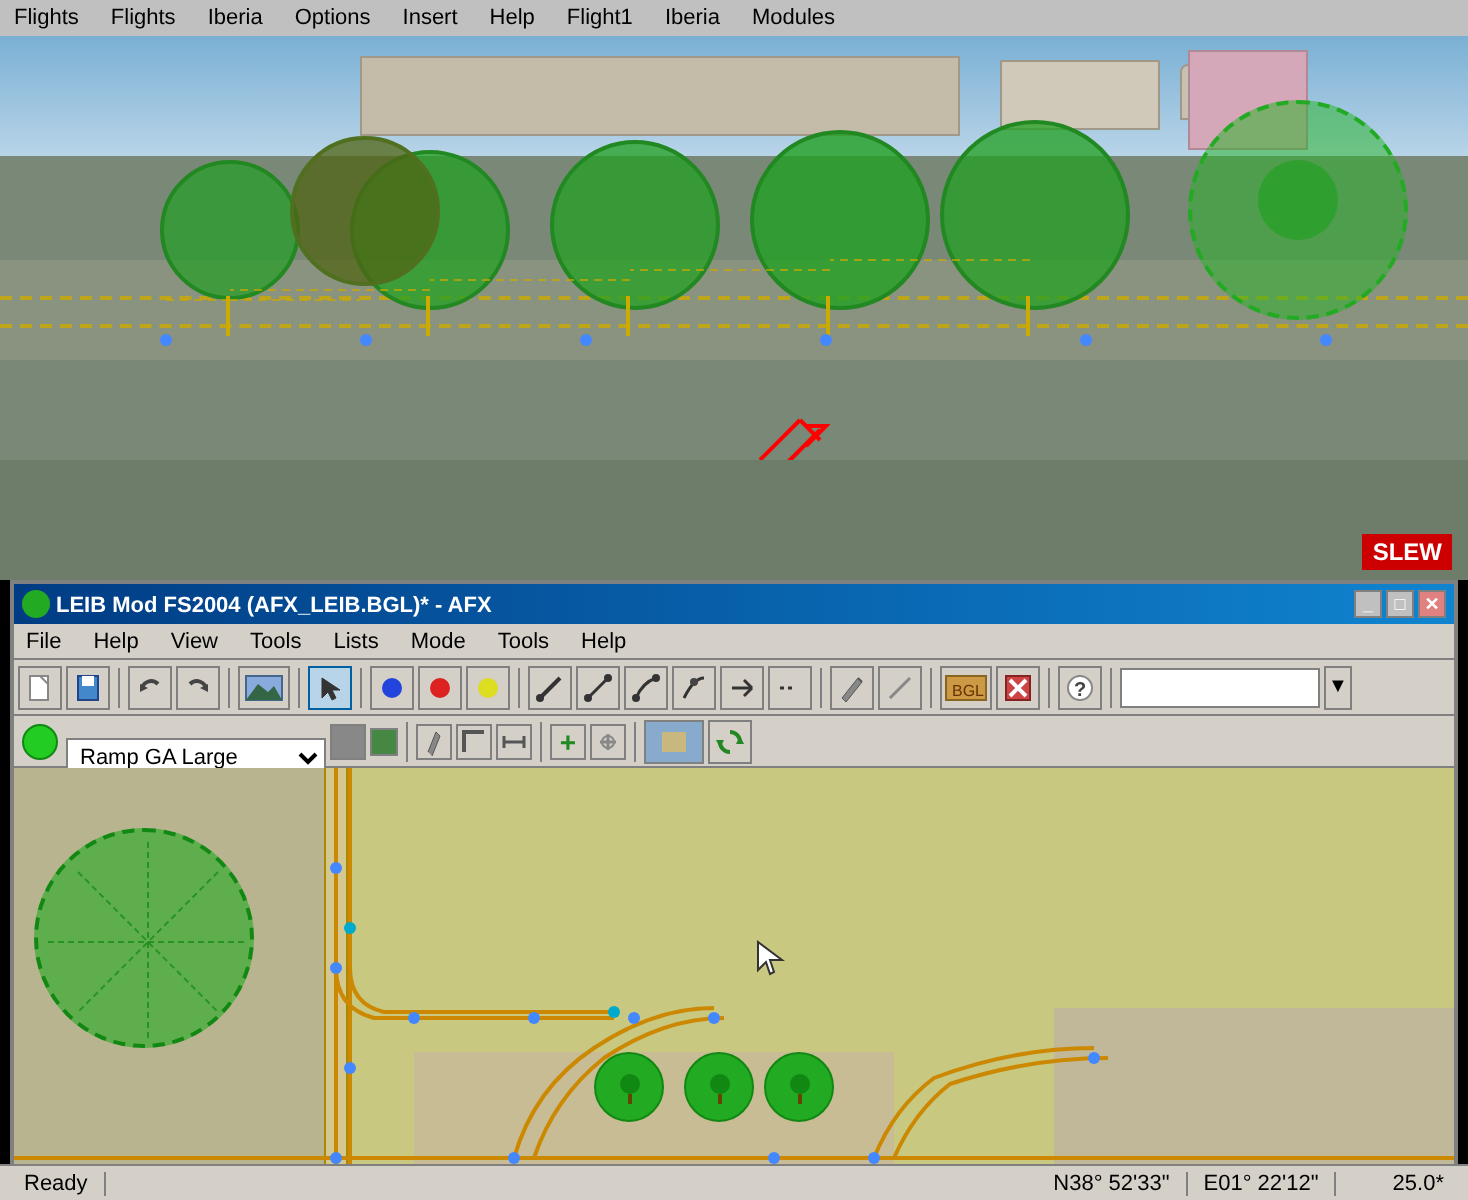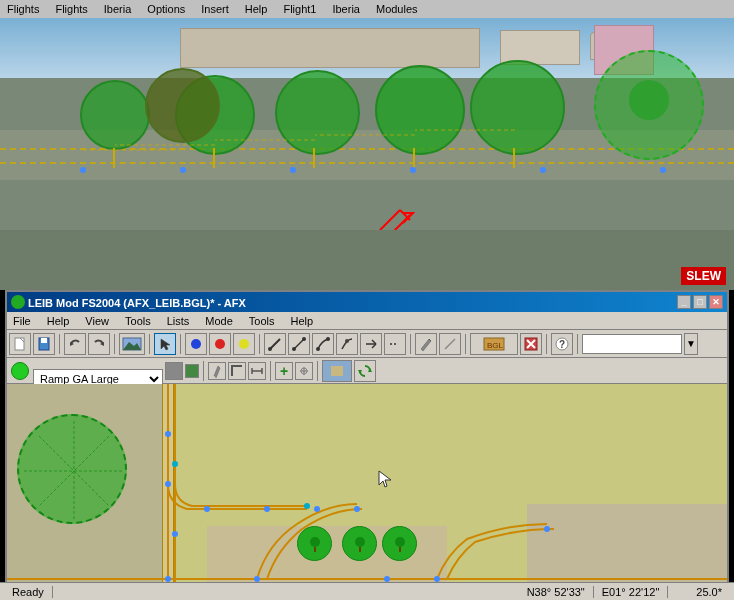--- a/index.html
+++ b/index.html
@@ -470,21 +470,21 @@
     </div>
     <div class="tool-btn">
       <svg width="14" height="14">
           <line x1="2" y1="12" x2="12" y2="2" stroke="#888" stroke-width="1.5"></line>
           <line x1="2" y1="12" x2="5" y2="9" stroke="#888" stroke-width="1"></line>
         </svg>
     </div>
 
     <div class="tb-sep"></div>
 
-    <div class="tool-btn" style="width:48px;">
+    <div class="tool-btn" style="width:26px;">
       <svg width="22" height="16">
           <rect x="1" y="2" width="20" height="12" fill="#cc9944" stroke="#886622" stroke-width="1"></rect>
           <text x="4" y="12" font-size="8" fill="#663300">BGL</text>
         </svg>
     </div>
 
     <div class="tool-btn">
       <svg width="14" height="14">
           <rect x="1" y="1" width="12" height="12" fill="#cc4444" stroke="#882222" stroke-width="1"></rect>
           <line x1="3" y1="3" x2="11" y2="11" stroke="white" stroke-width="2"></line>

